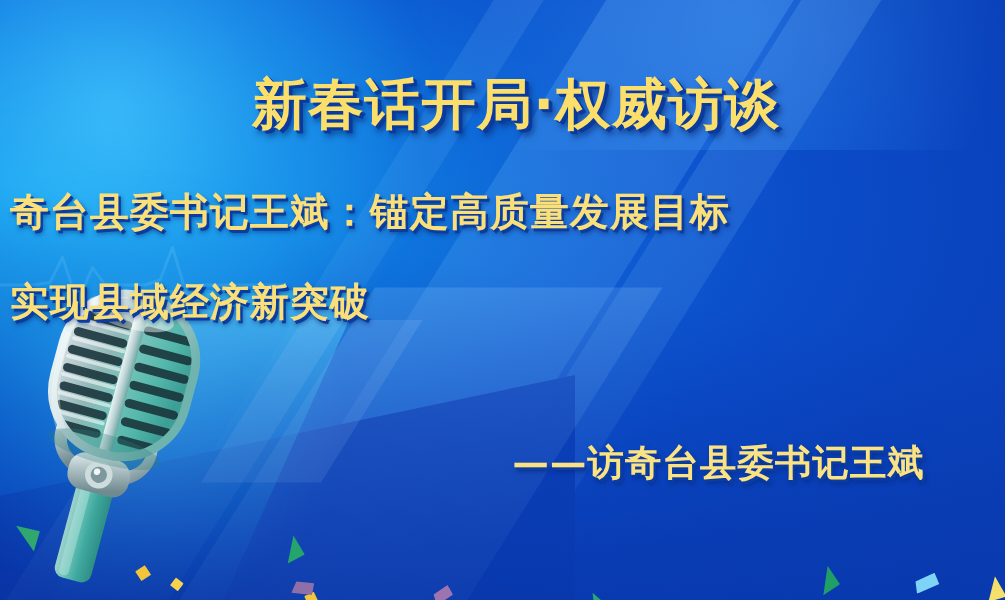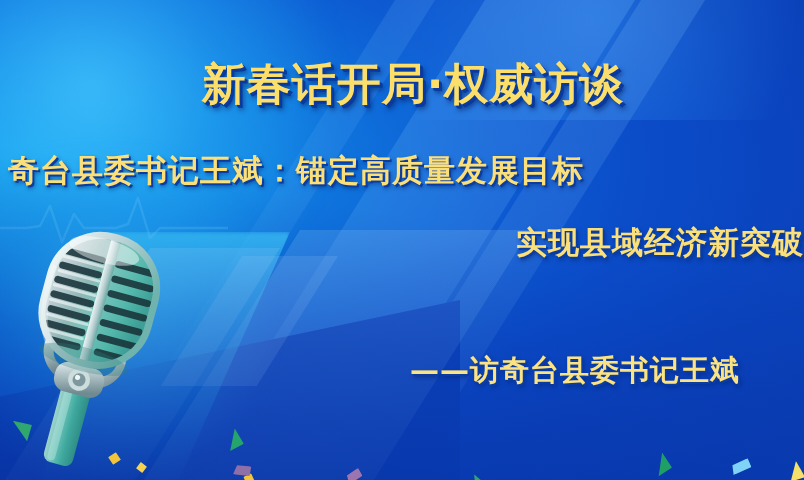--- a/index.html
+++ b/index.html
@@ -93,21 +93,21 @@
     letter-spacing:1px;
     color:#fbe07a;
     text-shadow:
        2px 2px 0 #0b3ca2,
        2px 3px 4px rgba(4,26,85,.58);
     padding-left:8px;
     box-sizing:border-box;
   }
   .hl-sub2{
     position:absolute;left:0;top:222px;width:804px;
-    text-align:right;
+    text-align:left;
     font-size:31px;line-height:40px;
     font-weight:bold;
     letter-spacing:1px;
     color:#fbe07a;
     text-shadow:
        2px 2px 0 #0b3ca2,
        2px 3px 4px rgba(4,26,85,.58);
     padding-left:8px;
     box-sizing:border-box;
   }

